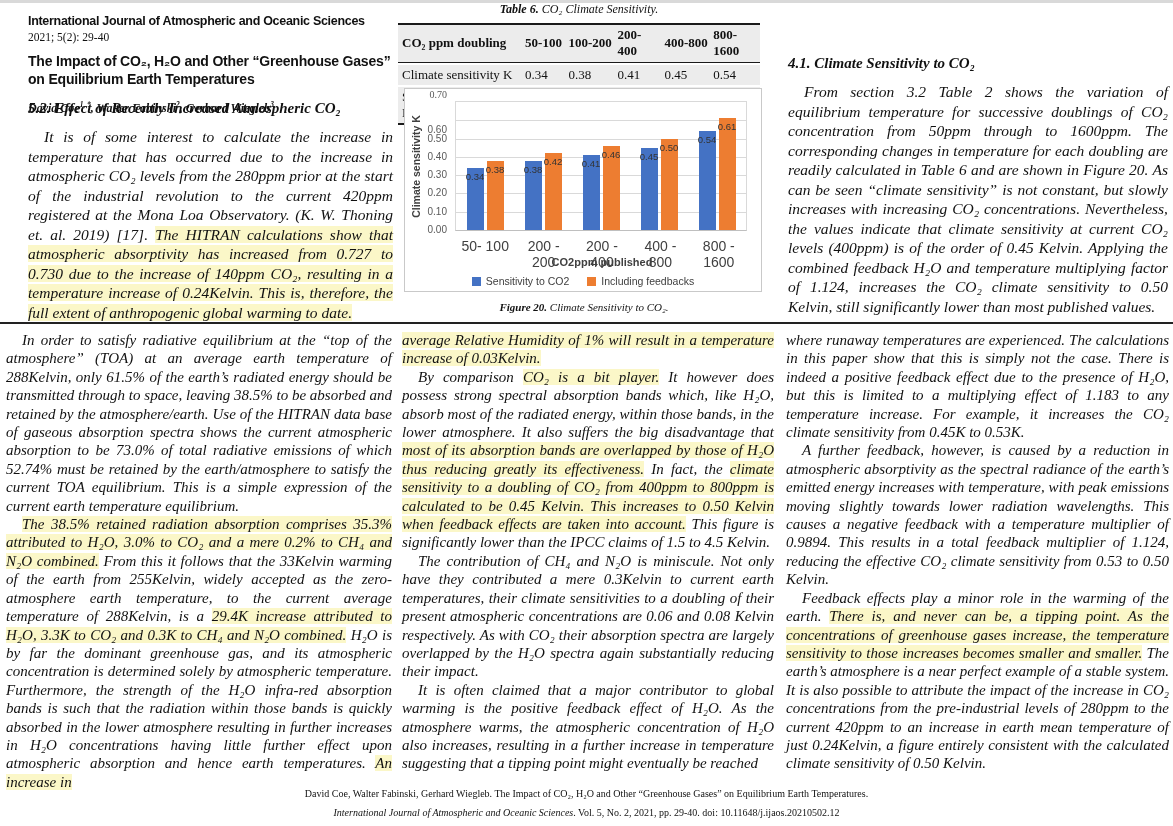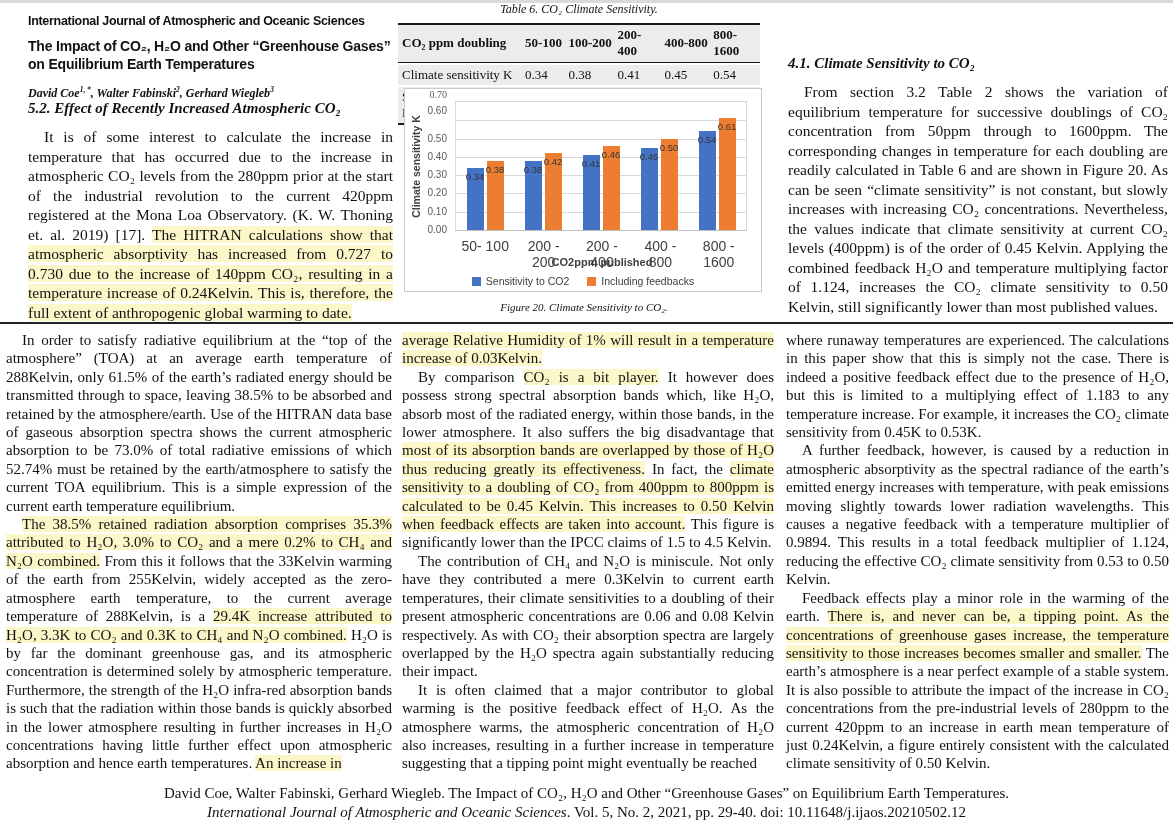--- a/index.html
+++ b/index.html
@@ -15,30 +15,30 @@
                   letter-spacing:-0.3px; white-space:nowrap; }
   .journal-issue { font-size:11.5px; margin-top:3px; }
   .paper-title { font-family:"Liberation Sans", sans-serif; font-weight:bold; font-size:14px;
                  letter-spacing:-0.2px; line-height:18px; margin-top:9px; }
   .authors { font-weight:bold; font-size:12px; margin-top:12px;font-style:italic; }
 
   
   .col-52 { position:absolute; left:28px; top:100px; width:365px; }
   .col-41 { position:absolute; left:788px; top:55px; width:380px; }
   h2.sec-head { font-size:15px; font-style:italic; font-weight:bold; white-space:nowrap; margin-bottom:10px; }
-  .body-para { font-size:15.5px; line-height:19.5px; text-align:justify; text-indent:16px; }
+  .body-para { font-size:15.5px; line-height:19.5px; text-align:justify; text-indent:16px;font-style:italic; }
   .no-indent { text-indent:0; }
   .hl { background:var(--hl); }
   .it { font-style:italic; }
   sup { font-size:0.62em; }
 
   
   .table-block { position:absolute; left:398px; top:2px; width:362px; }
   .tbl-caption { text-align:center; font-size:12px; font-style:italic; margin-bottom:4px; }
-  .cap-label { font-weight:normal; font-style:italic; }
+  .cap-label { font-weight:bold; font-style:italic; }
   table.t6 { width:100%; border-collapse:separate; border-spacing:0 2px; font-size:13px; }
   table.t6 th { background:var(--rowbg); font-weight:bold; text-align:left; padding:2px 0 3px 4px;
                 border-top:2px solid #1a1a1a; border-bottom:1px solid #1a1a1a; }
   table.t6 td { background:var(--rowbg); padding:2px 0 2px 4px; }
   table.t6 tbody tr:last-child td { border-bottom:2px solid #1a1a1a; }
 
   
   figure { position:absolute; left:404px; top:88px; width:360px; }
   .chartbox { position:relative; width:358px; height:204px; border:1px solid #C9C9C9; background:#fff; }
   .plot { position:absolute; left:50px; top:12px; width:292px; height:130px;
@@ -63,30 +63,31 @@
 
   
   .divider { position:absolute; left:0; top:322px; width:1173px; height:2px; background:#222; }
   .bcol { position:absolute; top:331px; }
   .bcol .body-para { font-size:15px; line-height:18.4px; }
   .bcol1 { left:6px;   width:386px; }
   .bcol2 { left:402px; width:372px; }
   .bcol3 { left:786px; width:383px; }
 
   
-  footer { position:absolute; left:0; top:784px; width:1173px; text-align:center; font-size:15px; line-height:19px; }
+  footer { position:absolute; left:0; top:784px; width:1173px; text-align:center; font-size:10px; line-height:19px; }
 </style>
 </head>
 <body>
 
 <div class="page">
   <div class="top-edge"></div>
 
   <header>
     <div class="journal-name">International Journal of Atmospheric and Oceanic Sciences</div>
+    <div class="journal-issue">2021; 5(2): 29-40</div>
     <h1 class="paper-title">The Impact of CO₂, H₂O and Other “Greenhouse Gases” on Equilibrium Earth Temperatures</h1>
     <div class="authors"><span class="run">David Coe</span><sup class="run">1, *</sup><span class="run">, Walter Fabinski</span><sup class="run">2</sup><span class="run">, Gerhard Wiegleb</span><sup class="run">3</sup></div>
   </header>
 
   <section class="col-52">
     <h2 class="sec-head">5.2. Effect of Recently Increased Atmospheric CO₂</h2>
     <div>
         <p class="body-para"><span class="run">It is of some interest to calculate the increase in temperature that has occurred due to the increase in atmospheric CO₂ levels from the 280ppm prior at the start of the industrial revolution to the current 420ppm registered at the Mona Loa Observatory. (K. W. Thoning et. al. 2019) [17]. </span><span class="run hl">The HITRAN calculations show that atmospheric absorptivity has increased from 0.727 to 0.730 due to the increase of 140ppm CO₂, resulting in a temperature increase of 0.24Kelvin. This is, therefore, the full extent of anthropogenic global warming to date.</span></p>
       </div>
   </section>
@@ -138,21 +139,21 @@
   <figure>
     <div class="chartbox">
       <div class="y-title">Climate sensitivity K</div>
       <div class="yticks">
           <div class="ytick" style="top: 135px;">0.00</div>
           <div class="ytick" style="top: 116.714px;">0.10</div>
           <div class="ytick" style="top: 98.4286px;">0.20</div>
           <div class="ytick" style="top: 80.1429px;">0.30</div>
           <div class="ytick" style="top: 61.8571px;">0.40</div>
           <div class="ytick" style="top: 43.5714px;">0.50</div>
-          <div class="ytick" style="top: 16px;">0.60</div>
+          <div class="ytick" style="top: 35px;">0.60</div>
           <div class="ytick" style="top: 0; font-family: Liberation Serif, serif;">0.70</div>
         </div>
       <div class="plot">
           <div class="gridline" style="top: 109.714px;"></div>
           <div class="gridline" style="top: 91.4286px;"></div>
           <div class="gridline" style="top: 73.1429px;"></div>
           <div class="gridline" style="top: 54.8571px;"></div>
           <div class="gridline" style="top: 36.5714px;"></div>
           <div class="gridline" style="top: 18.2857px;"></div>
           <div class="bar" style="left: 10.5px; width: 17px; height: 62.1714px; background: rgb(68, 114, 196);"></div>

